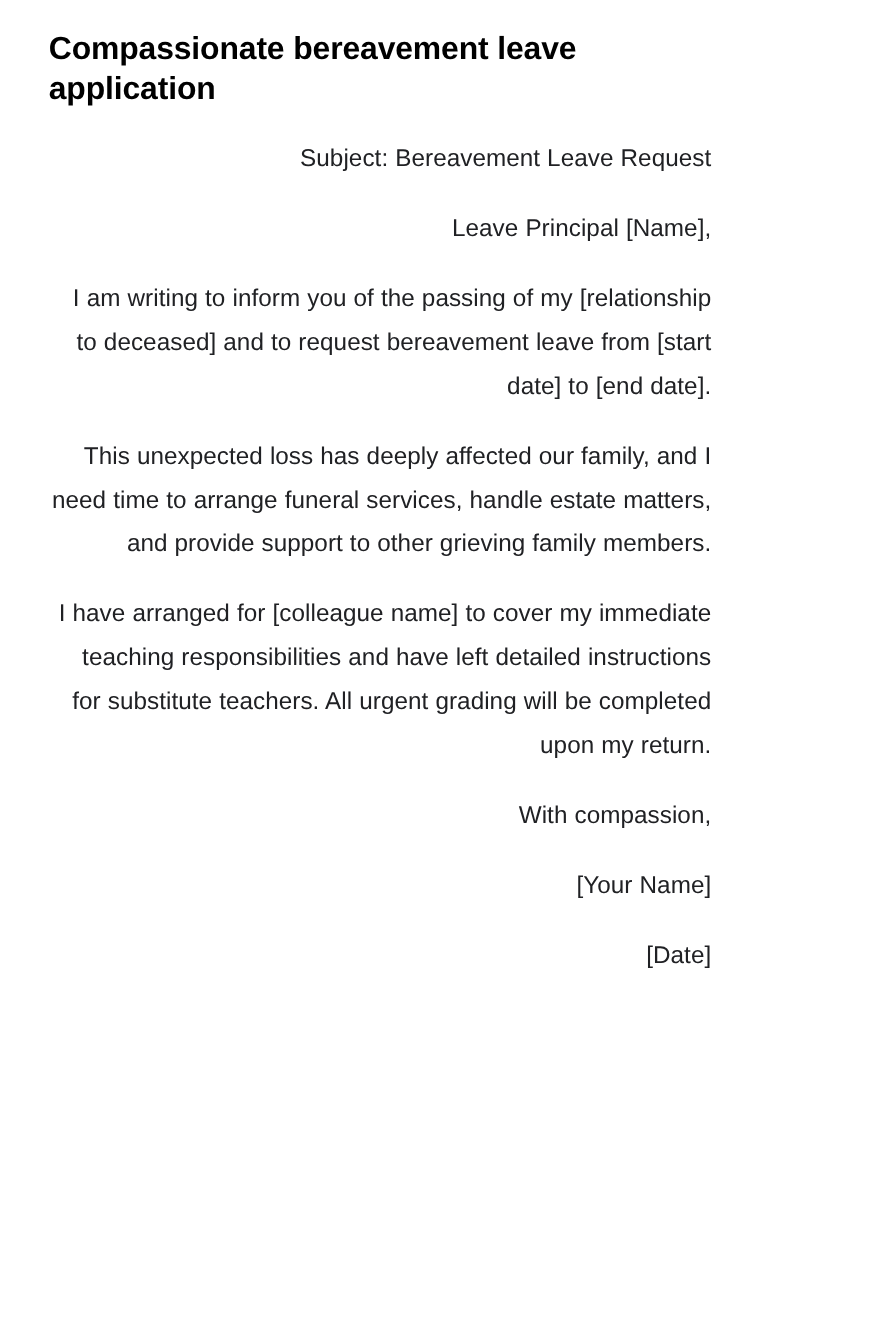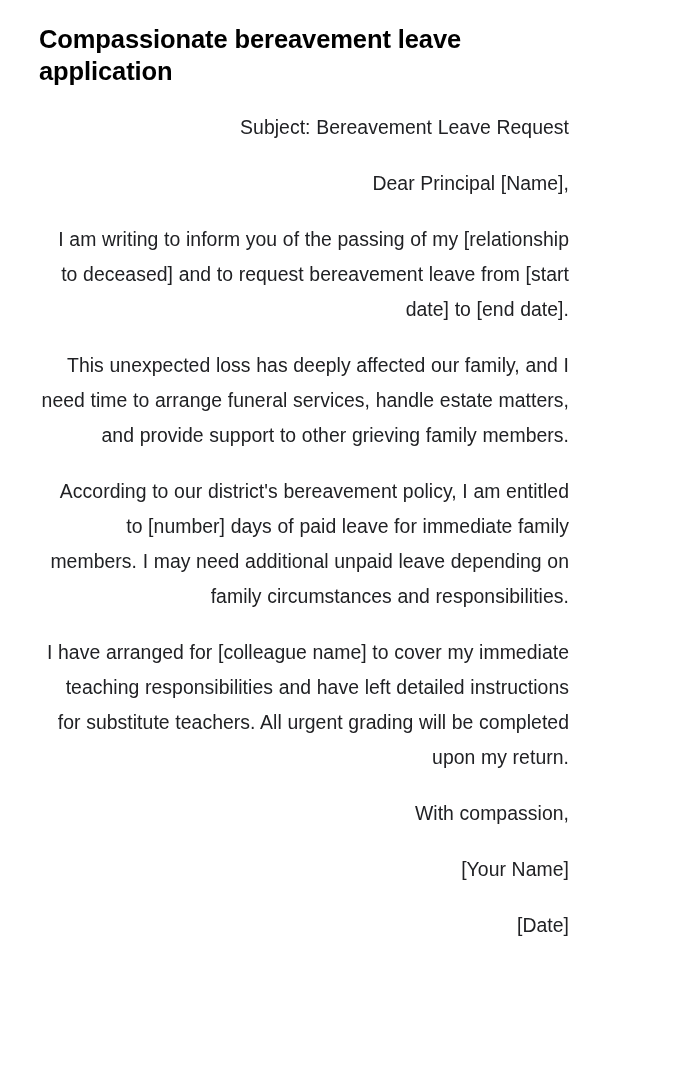--- a/index.html
+++ b/index.html
@@ -51,24 +51,23 @@
 </head>
 <body>
 
 <div class="page">
   <article class="doc">
 
     <h1 class="doc-title">Compassionate bereavement leave application</h1>
 
     <div class="doc-body">
       <p>Subject: Bereavement Leave Request</p>
-      <p>Dear Principal [Name],</p>
+      <p>Leave Principal [Name],</p>
       <p>I am writing to inform you of the passing of my [relationship to deceased] and to request bereavement leave from [start date] to [end date].</p>
       <p>This unexpected loss has deeply affected our family, and I need time to arrange funeral services, handle estate matters, and provide support to other grieving family members.</p>
-      <p>According to our district's bereavement policy, I am entitled to [number] days of paid leave for immediate family members. I may need additional unpaid leave depending on family circumstances and responsibilities.</p>
       <p>I have arranged for [colleague name] to cover my immediate teaching responsibilities and have left detailed instructions for substitute teachers. All urgent grading will be completed upon my return.</p>
       <p>With compassion,</p>
       <p>[Your Name]</p>
       <p>[Date]</p>
     </div>
 
   </article>
 </div>
 
 </body></html>

